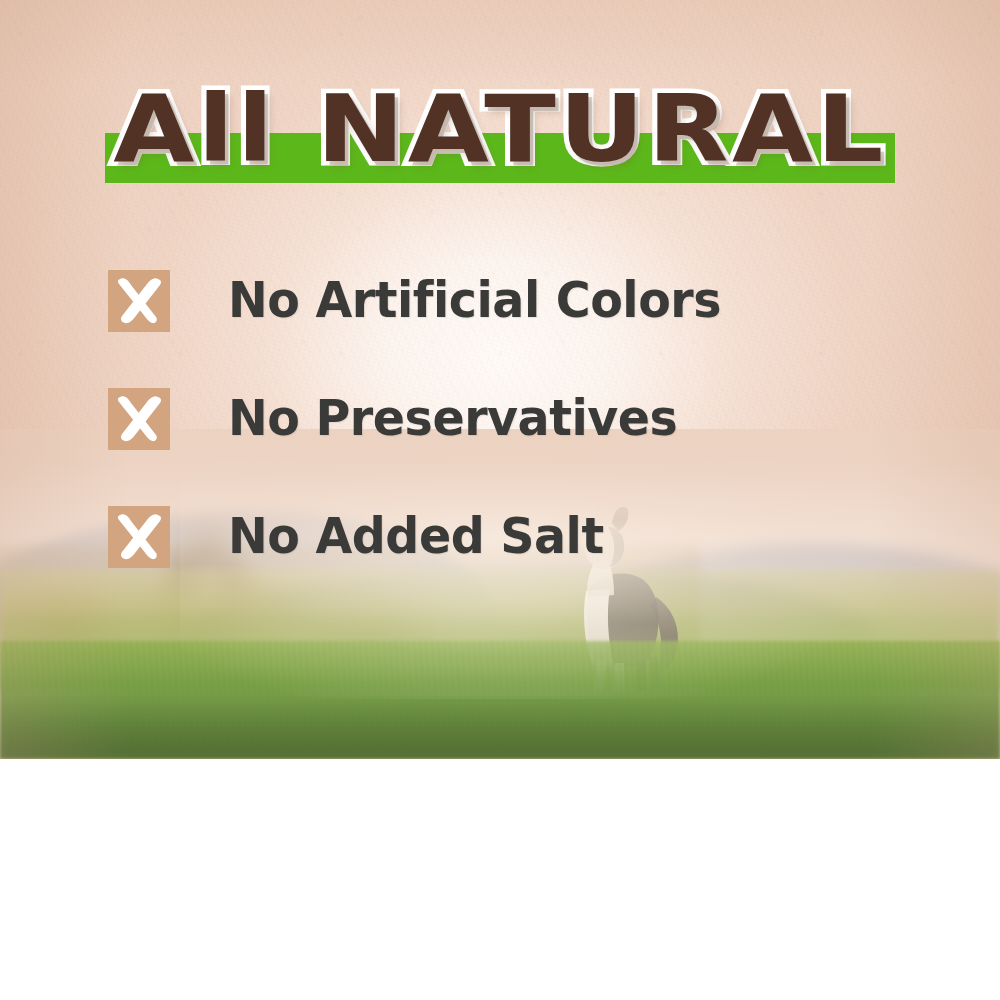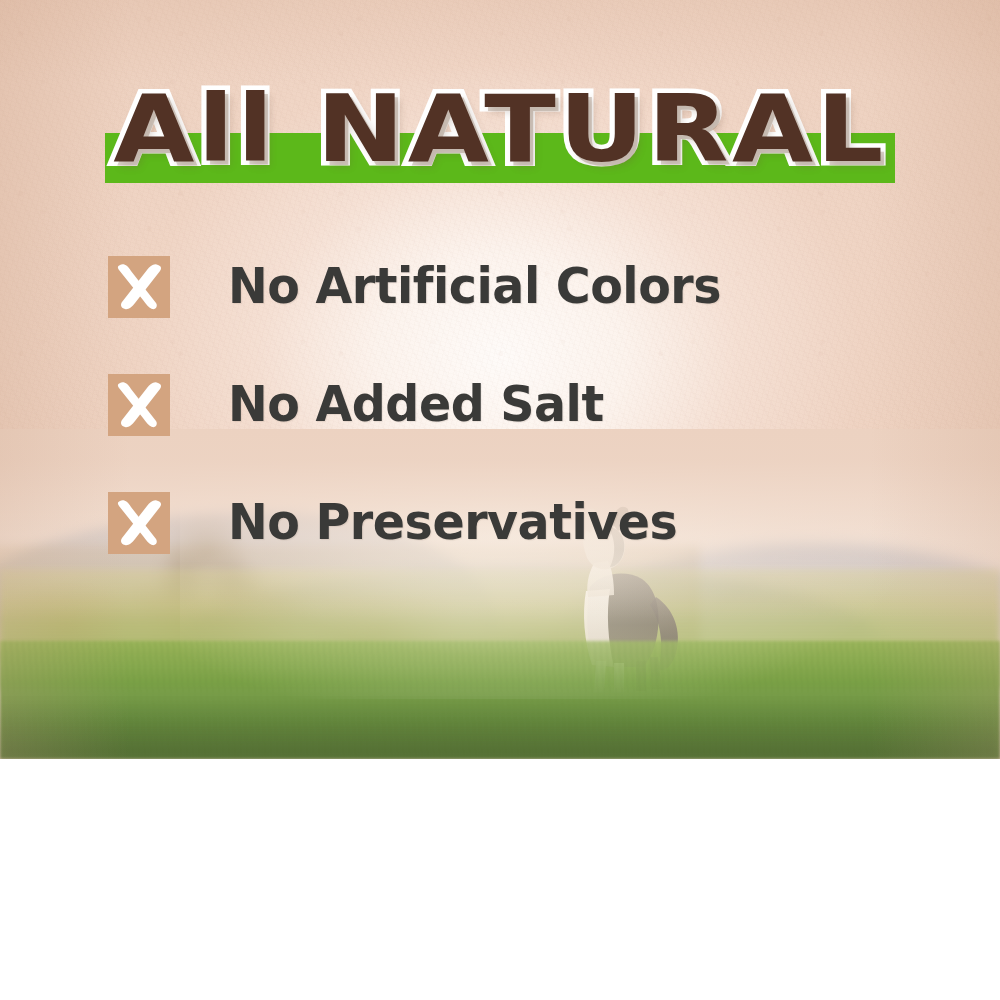--- a/index.html
+++ b/index.html
@@ -279,21 +279,21 @@
     text-shadow:
       3px 4px 0 rgba(120,88,66,0.28),
       5px 6px 7px rgba(110,80,60,0.20);
     white-space: nowrap;
   }
 
   
   .checklist {
     position: absolute;
     left: 108px;
-    top: 256px;
+    top: 270px;
     width: 820px;
   }
 
   .check-row {
     position: relative;
     height: 62px;
     margin-bottom: 56px;
     display: flex;
     align-items: center;
   }
@@ -401,27 +401,27 @@
     </div>
 
 
     <div class="check-row">
       <div class="check-box">
         <svg viewBox="0 0 62 62" xmlns="http://www.w3.org/2000/svg">
           <path d="M12 9 C16 7 20 10 23 15 L48 47 C50 50 48 54 44 53 C41 52 38 48 35 44 L11 14 C9 11 10 10 12 9 Z" fill="#ffffff"></path>
           <path d="M50 9 C53 10 54 12 52 15 L27 47 C24 51 20 54 17 53 C13 52 12 49 14 46 L39 14 C42 10 46 7 50 9 Z" fill="#ffffff"></path>
         </svg>
       </div>
-      <div class="check-label">No Added Salt</div>
+      <div class="check-label">No Preservatives</div>
     </div>
 
     <div class="check-row">
       <div class="check-box">
         <svg viewBox="0 0 62 62" xmlns="http://www.w3.org/2000/svg">
           <path d="M12 9 C16 7 20 10 23 15 L48 47 C50 50 48 54 44 53 C41 52 38 48 35 44 L11 14 C9 11 10 10 12 9 Z" fill="#ffffff"></path>
           <path d="M50 9 C53 10 54 12 52 15 L27 47 C24 51 20 54 17 53 C13 52 12 49 14 46 L39 14 C42 10 46 7 50 9 Z" fill="#ffffff"></path>
         </svg>
       </div>
-      <div class="check-label">No Preservatives</div>
+      <div class="check-label">No Added Salt</div>
     </div>
 
   </div>
 </div>
 
 </body></html>

